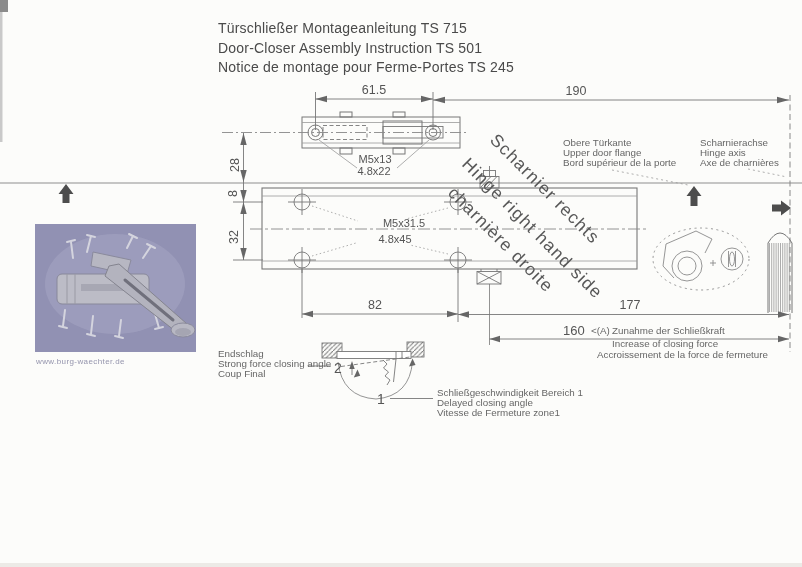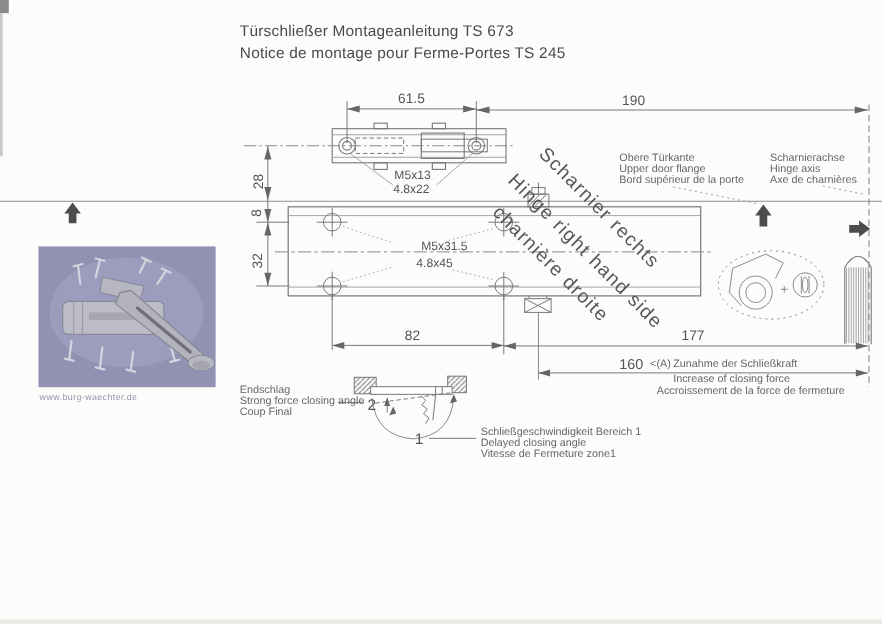--- a/index.html
+++ b/index.html
@@ -16,21 +16,22 @@
   .rot{font-size:17.5px;fill:#585858;letter-spacing:1.2px}
   .zone{font-size:14px;fill:#555}
   .caption{font-size:8px;fill:#9595ad;letter-spacing:.4px}
 </style>
 </head>
 <body>
 
 <div class="page">
 
   <div class="title">
-    <div>Türschließer Montageanleitung TS 673</div>
+    <div>Türschließer Montageanleitung TS 715</div>
+    <div>Door-Closer Assembly Instruction TS 501</div>
     <div>Notice de montage pour Ferme-Portes TS 245</div>
   </div>
 
   <svg class="drawing" width="802" height="567" viewBox="0 0 802 567">
     <defs>
       <pattern id="hatch" width="4.5" height="4.5" patternUnits="userSpaceOnUse">
         <path d="M0,4.5 L4.5,0" stroke="#777" stroke-width="1" fill="none"></path>
       </pattern>
     </defs>
 

